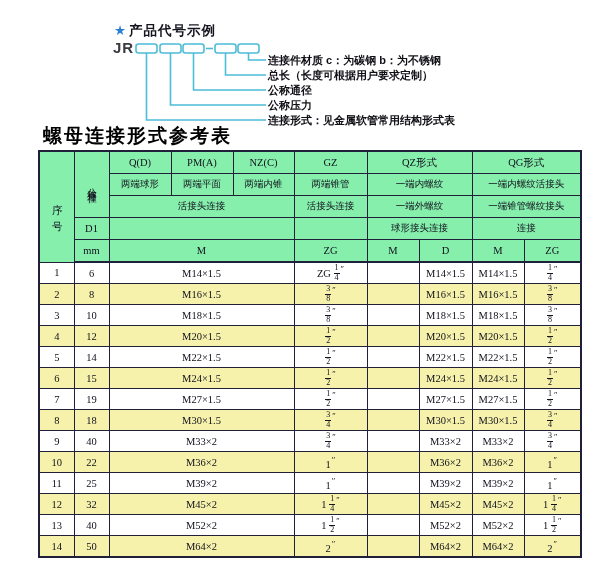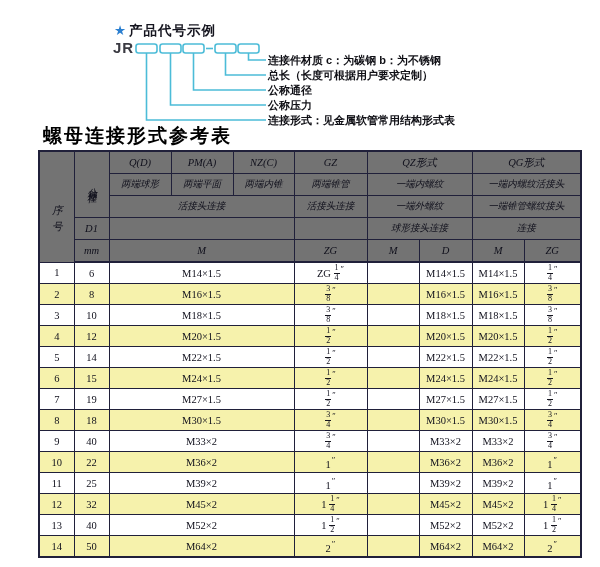--- a/index.html
+++ b/index.html
@@ -18,21 +18,21 @@
   
   .tbl-title{position:absolute;left:34px;top:123px;font-size:19px;font-weight:bold;letter-spacing:2px;
              font-family:"Liberation Serif","DejaVu Serif",serif;color:#000;margin-left:9px;}
 
   
   table.ref{position:absolute;left:38px;top:150px;width:542px;border-collapse:collapse;table-layout:fixed;
             font-family:"Liberation Serif","DejaVu Serif",serif;}
   table.ref{border:2px solid #20203a;}
   table.ref th,table.ref td{border:1px solid #20203a;padding:0;text-align:center;vertical-align:middle;
             overflow:hidden;white-space:nowrap;}
-  table.ref th{background:#737373;font-weight:normal;font-size:9.5px;height:21px;color:#10101c;font-style:italic;}
+  table.ref th{background:#86efac;font-weight:normal;font-size:9.5px;height:21px;color:#10101c;}
   table.ref th.lat{font-size:10.5px;}
   tr.hr5 th{border-bottom-width:2px;}
   th.gl,td.gl{border-left-width:2px;}
   table.ref td{height:20px;font-size:10.5px;color:#10101c;background:#ffffff;}
   tr.alt td{background:#f6f2ac;}
   .vert{writing-mode:vertical-rl;display:inline-block;}
   .v-seq{letter-spacing:17px;font-size:10.5px;padding-top:14px;}
   .v-dn{letter-spacing:2px;font-size:9.5px;}
   
   .fr{display:inline-block;text-align:center;font-size:8px;line-height:1.05;vertical-align:-3px;}

